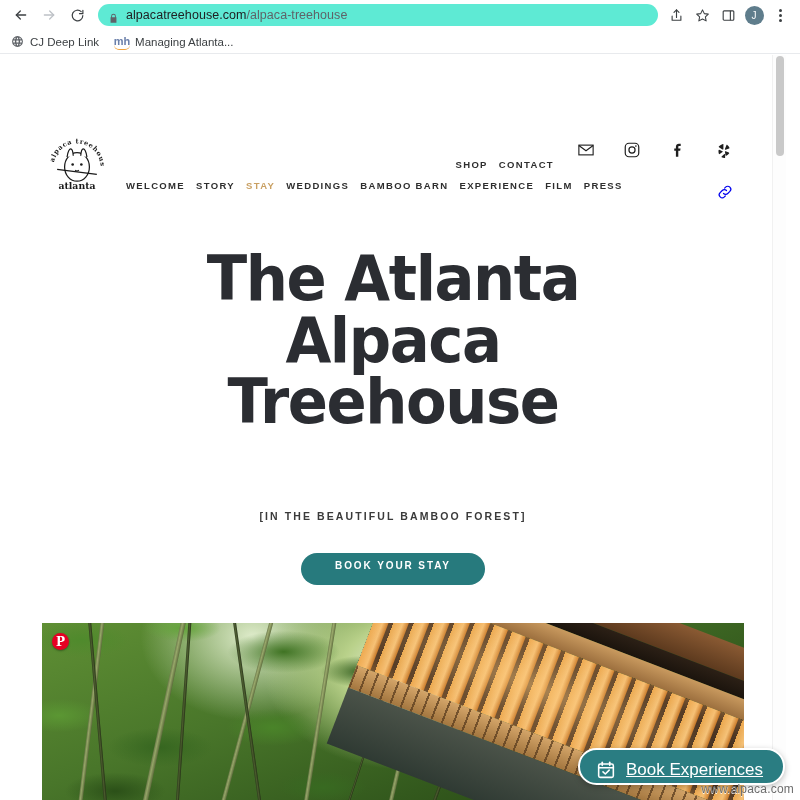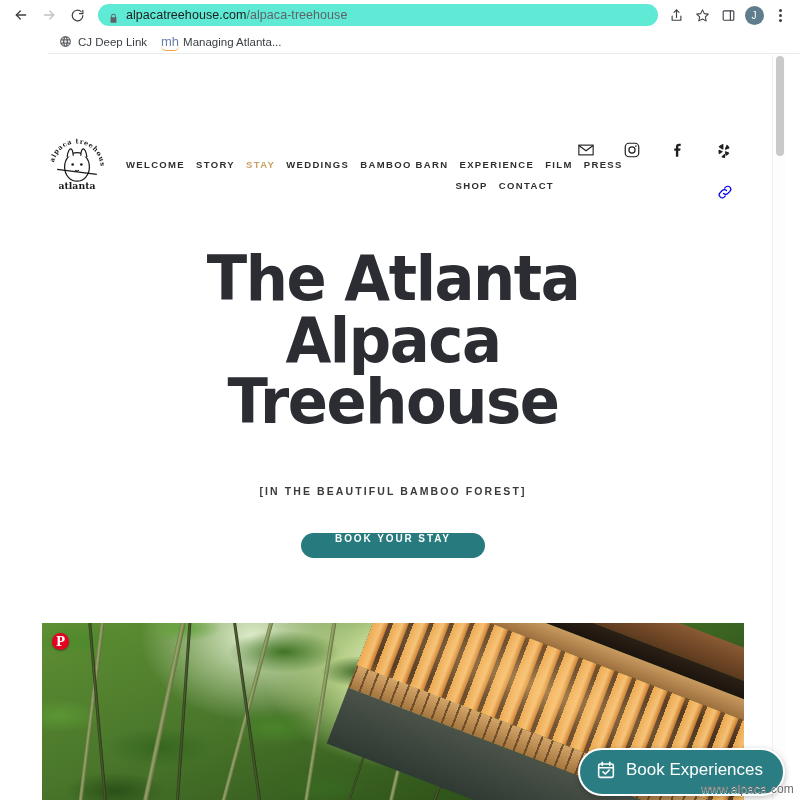--- a/index.html
+++ b/index.html
@@ -44,26 +44,26 @@
     width: 19px; height: 19px; border-radius:50%; background:#5f7d8c;
     color:#fff; font-size:10px; display:flex; align-items:center; justify-content:center;
     font-weight: 400;
   }
   .kebab { display:flex; flex-direction:column; gap:2px; align-items:center; }
   .kebab i { width:3px; height:3px; border-radius:50%; background:#3c4043; display:block; }
 
   
   .bookmarks {
     height: 24px; display:flex; align-items:center; padding: 0 10px; gap: 16px;
-    border-bottom: 1px solid #e8eaed; background:#fff;margin-left:48px;
+    border-bottom: 1px solid #e8eaed; background:#fff;
   }
   .bm { display:flex; align-items:center; gap:6px; }
   .bm-label { font-size: 11.5px; color:#3c4043; white-space:nowrap; }
   .bm-fav { width:14px; height:14px; flex:0 0 auto; display:flex; align-items:center; justify-content:center; }
-  .mh-fav { font-size:13px; color:#6a7faa; font-weight:400; line-height:1; position:relative; }
+  .mh-fav { font-size:11px; color:#6a7faa; font-weight:700; line-height:1; position:relative; }
   .mh-fav::after{
     content:""; position:absolute; left:0; right:0; bottom:-3px; height:4px;
     border-bottom:1.5px solid #f2a23c; border-radius:0 0 8px 8px;
   }
 
   
   .viewport {
     position:absolute; top:55px; left:0; width:800px; height:745px;
     background:#ffffff; overflow:hidden;
   }
@@ -110,28 +110,28 @@
   
   .hero { text-align:center; padding-top: 78px; }
   .hero h1 {
     font-family: "DejaVu Sans", sans-serif;
     font-size: 63px; line-height: 0.98; font-weight: 700;
     color:#2b2d32; letter-spacing:-1.5px;
     max-width: 600px; margin: 0 auto;
     transform: scaleX(0.94);
   }
   .hero .tagline {
-    margin-top: 52px; font-size: 10.5px; letter-spacing: 2.1px;
+    margin-top: 77px; font-size: 10.5px; letter-spacing: 2.1px;
     color:#3a3a3a; font-weight: 600;
   }
   .cta-wrap { margin-top: 31px; }
   .cta {
     display:inline-block; background:#277a7d; color:#ffffff;
     font-size: 10px; font-weight:700; letter-spacing: 1.9px;
-    padding: 0 34px 14px; border-radius: 26px; text-decoration:none;
+    padding: 7px 34px 14px; border-radius: 26px; text-decoration:none;
     border:none; cursor:pointer; font-family:"Liberation Sans", sans-serif;
   }
 
   
   .photo-wrap {
     position:absolute; left:42px; top:568px; width:702px; height:177px;
     overflow:hidden; background:#243316;
   }
   .photo { position:absolute; inset:0; }
 
@@ -207,23 +207,24 @@
     position:absolute; left:10px; top:10px; width:17px; height:17px; border-radius:50%;
     background:#e60023; color:#fff; display:flex; align-items:center; justify-content:center;
     font-family:"DejaVu Serif", serif; font-size:12px; font-weight:700; line-height:1;
     box-shadow: 0 1px 2px rgba(0,0,0,.35);
   }
 
   
   .book-exp {
     position:absolute; left:578px; top:748px; display:flex; align-items:center;
     gap:10px; background:#2a7d82; color:#fff; border:2px solid #ffffff;
-    border-radius: 26px; padding: 10px 20px 14px 16px;
+    border-radius: 26px; padding: 10px 20px 3px 16px;
     font-size: 17px; box-shadow: 0 2px 6px rgba(0,0,0,.25);
     cursor:pointer;
+    text-decoration:underline;
   }
   .cal-icon { width:20px; height:20px; flex:0 0 auto; }
 
   .watermark {
     position:absolute; right:6px; bottom:4px;
     font-size:12px; color:#6d6d6d; letter-spacing:0.2px;
     text-shadow: 0 1px 0 rgba(255,255,255,.8);
   }
 </style>
 </head>
@@ -325,25 +326,25 @@
             <path d="M66 42 q-2 -13 -6 -13 q-3 0 -4 11" fill="#fff" stroke="#1a1a1a" stroke-width="2"></path>
             <circle cx="43" cy="54" r="2.1" fill="#1a1a1a"></circle>
             <circle cx="57" cy="54" r="2.1" fill="#1a1a1a"></circle>
             <path d="M47 63 q3 3 6 0" stroke="#1a1a1a" stroke-width="1.8" fill="none"></path>
             <line x1="18" y1="62" x2="82" y2="70" stroke="#1a1a1a" stroke-width="2"></line>
             <text x="50" y="93" text-anchor="middle" font-family="DejaVu Serif, serif" font-size="15" font-weight="700" fill="#1a1a1a">atlanta</text>
           </svg>
         </div>
 
         <nav class="nav">
+          <div class="nav-row second">
+            <a href="#">SHOP</a><a href="#">CONTACT</a>
+          </div>
           <div class="nav-row">
             <a href="#">WELCOME</a><a href="#">STORY</a><a href="#" class="active">STAY</a><a href="#">WEDDINGS</a><a href="#">BAMBOO BARN</a><a href="#">EXPERIENCE</a><a href="#">FILM</a><a href="#">PRESS</a>
-          </div>
-          <div class="nav-row second">
-            <a href="#">SHOP</a><a href="#">CONTACT</a>
           </div>
         </nav>
 
         <div class="social">
           <a href="#" class="s-ico">
             <svg width="18" height="18" viewBox="0 0 24 24" fill="none" stroke="currentColor" stroke-width="1.5">
                 <rect x="2.5" y="5.5" width="19" height="13"></rect>
                 <polyline points="2.5 6 12 13 21.5 6"></polyline>
               </svg>
           </a>

